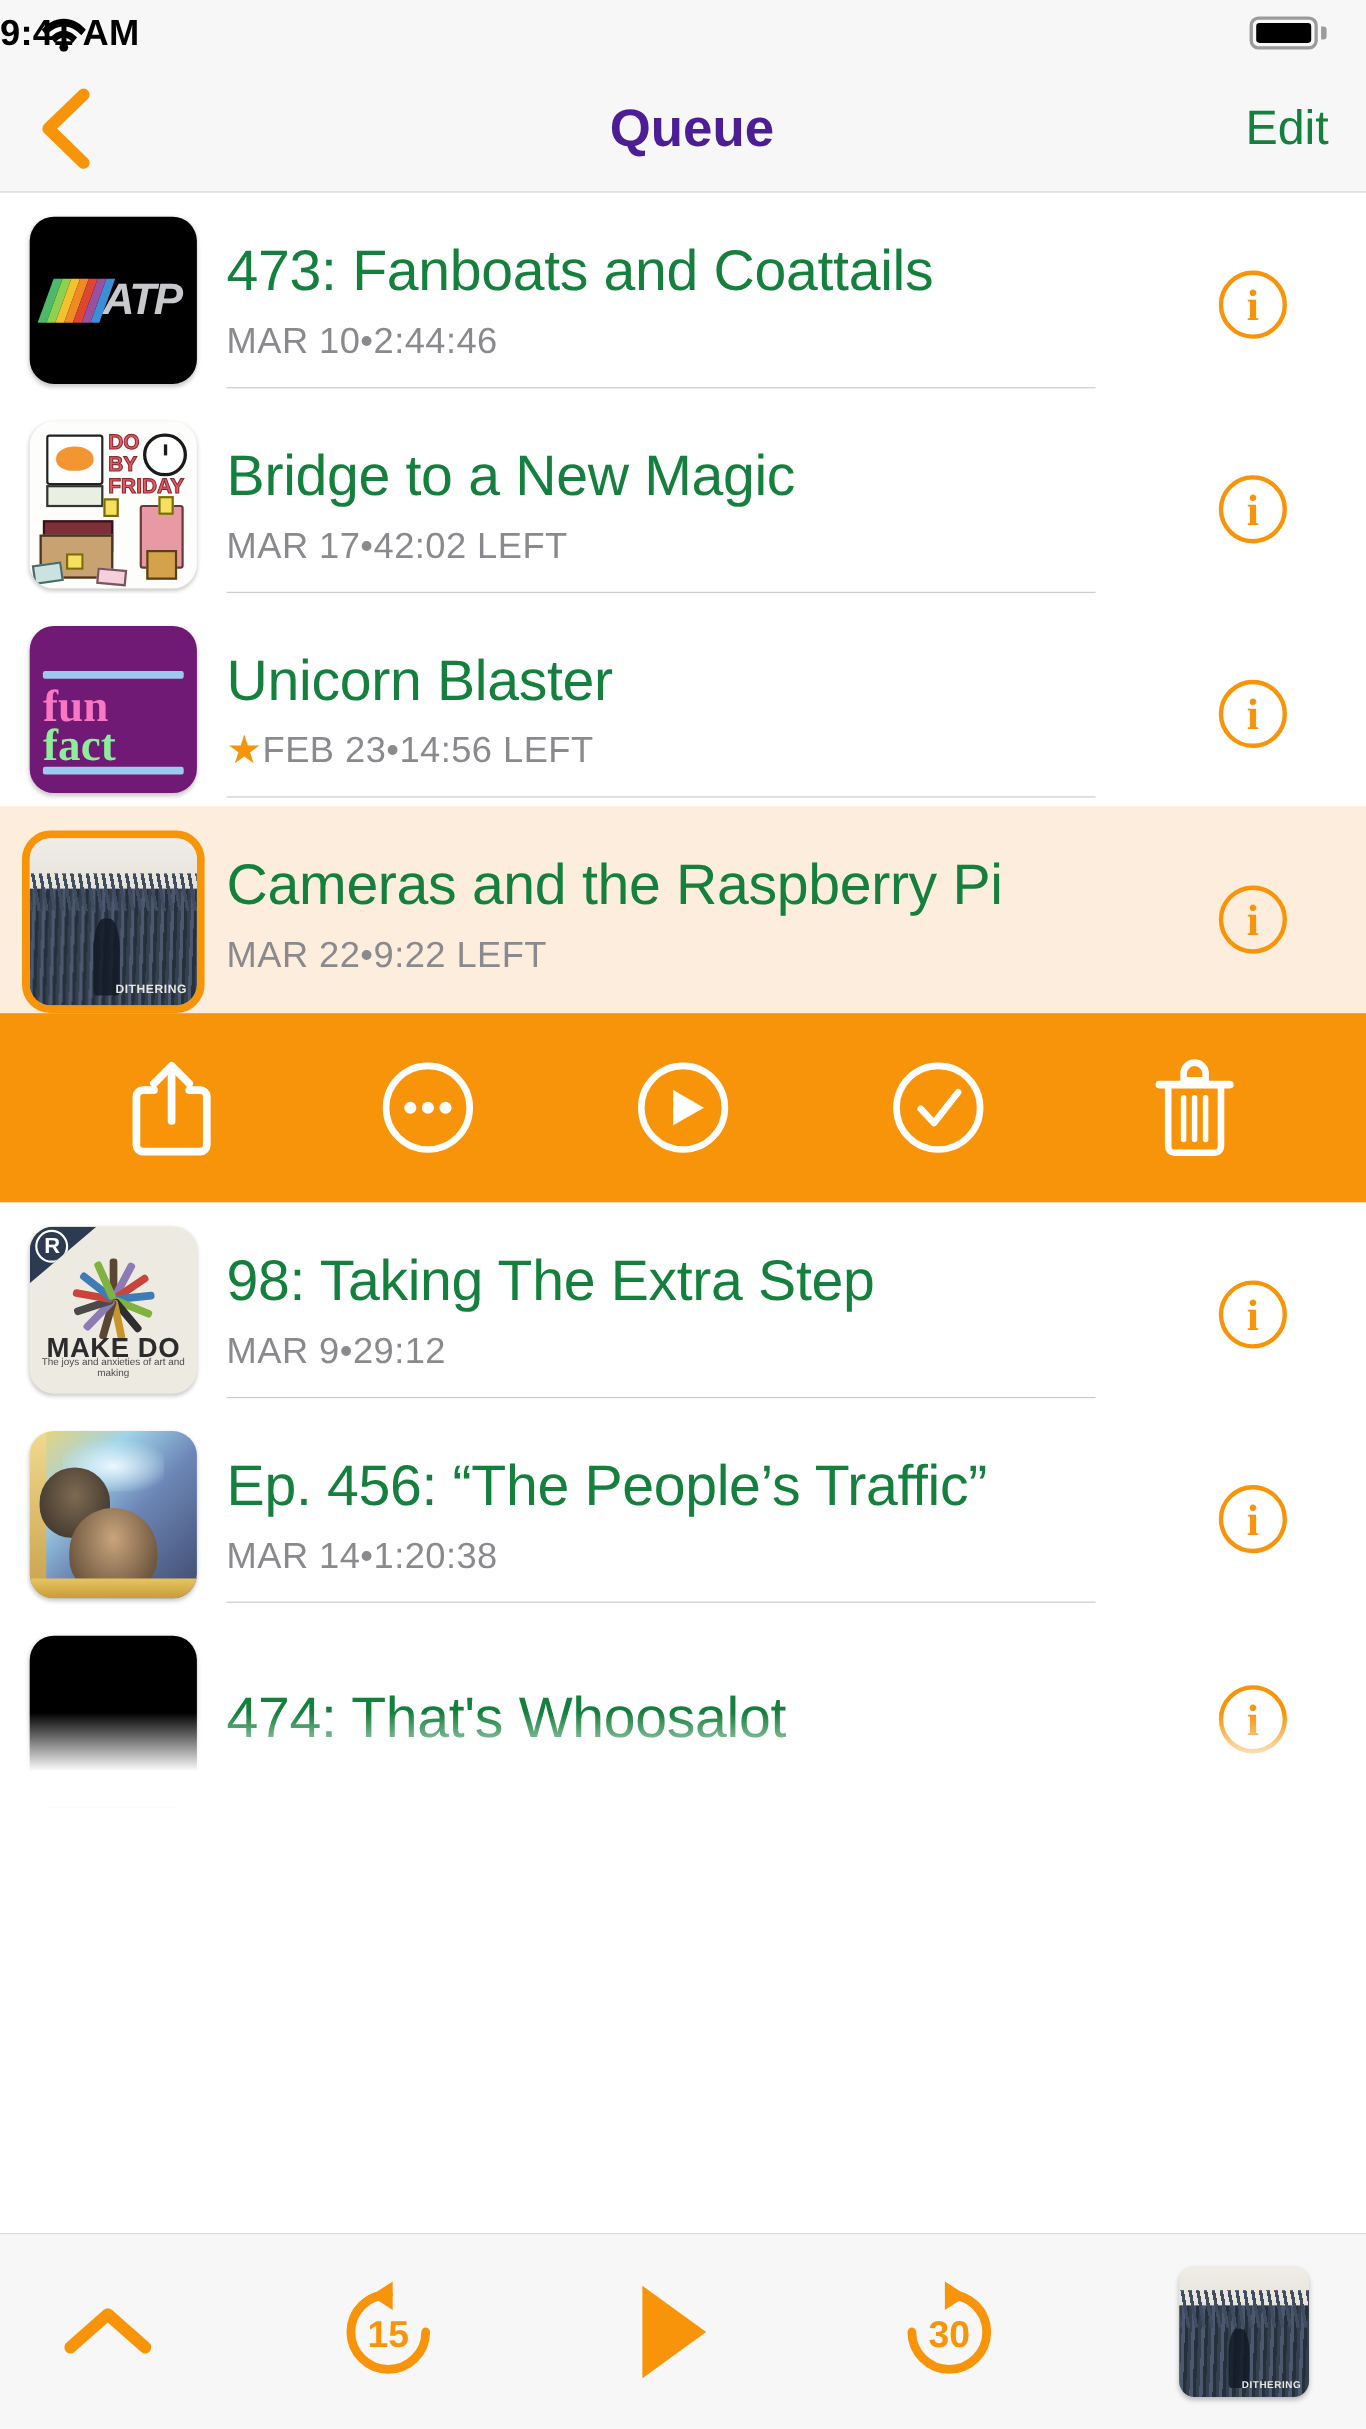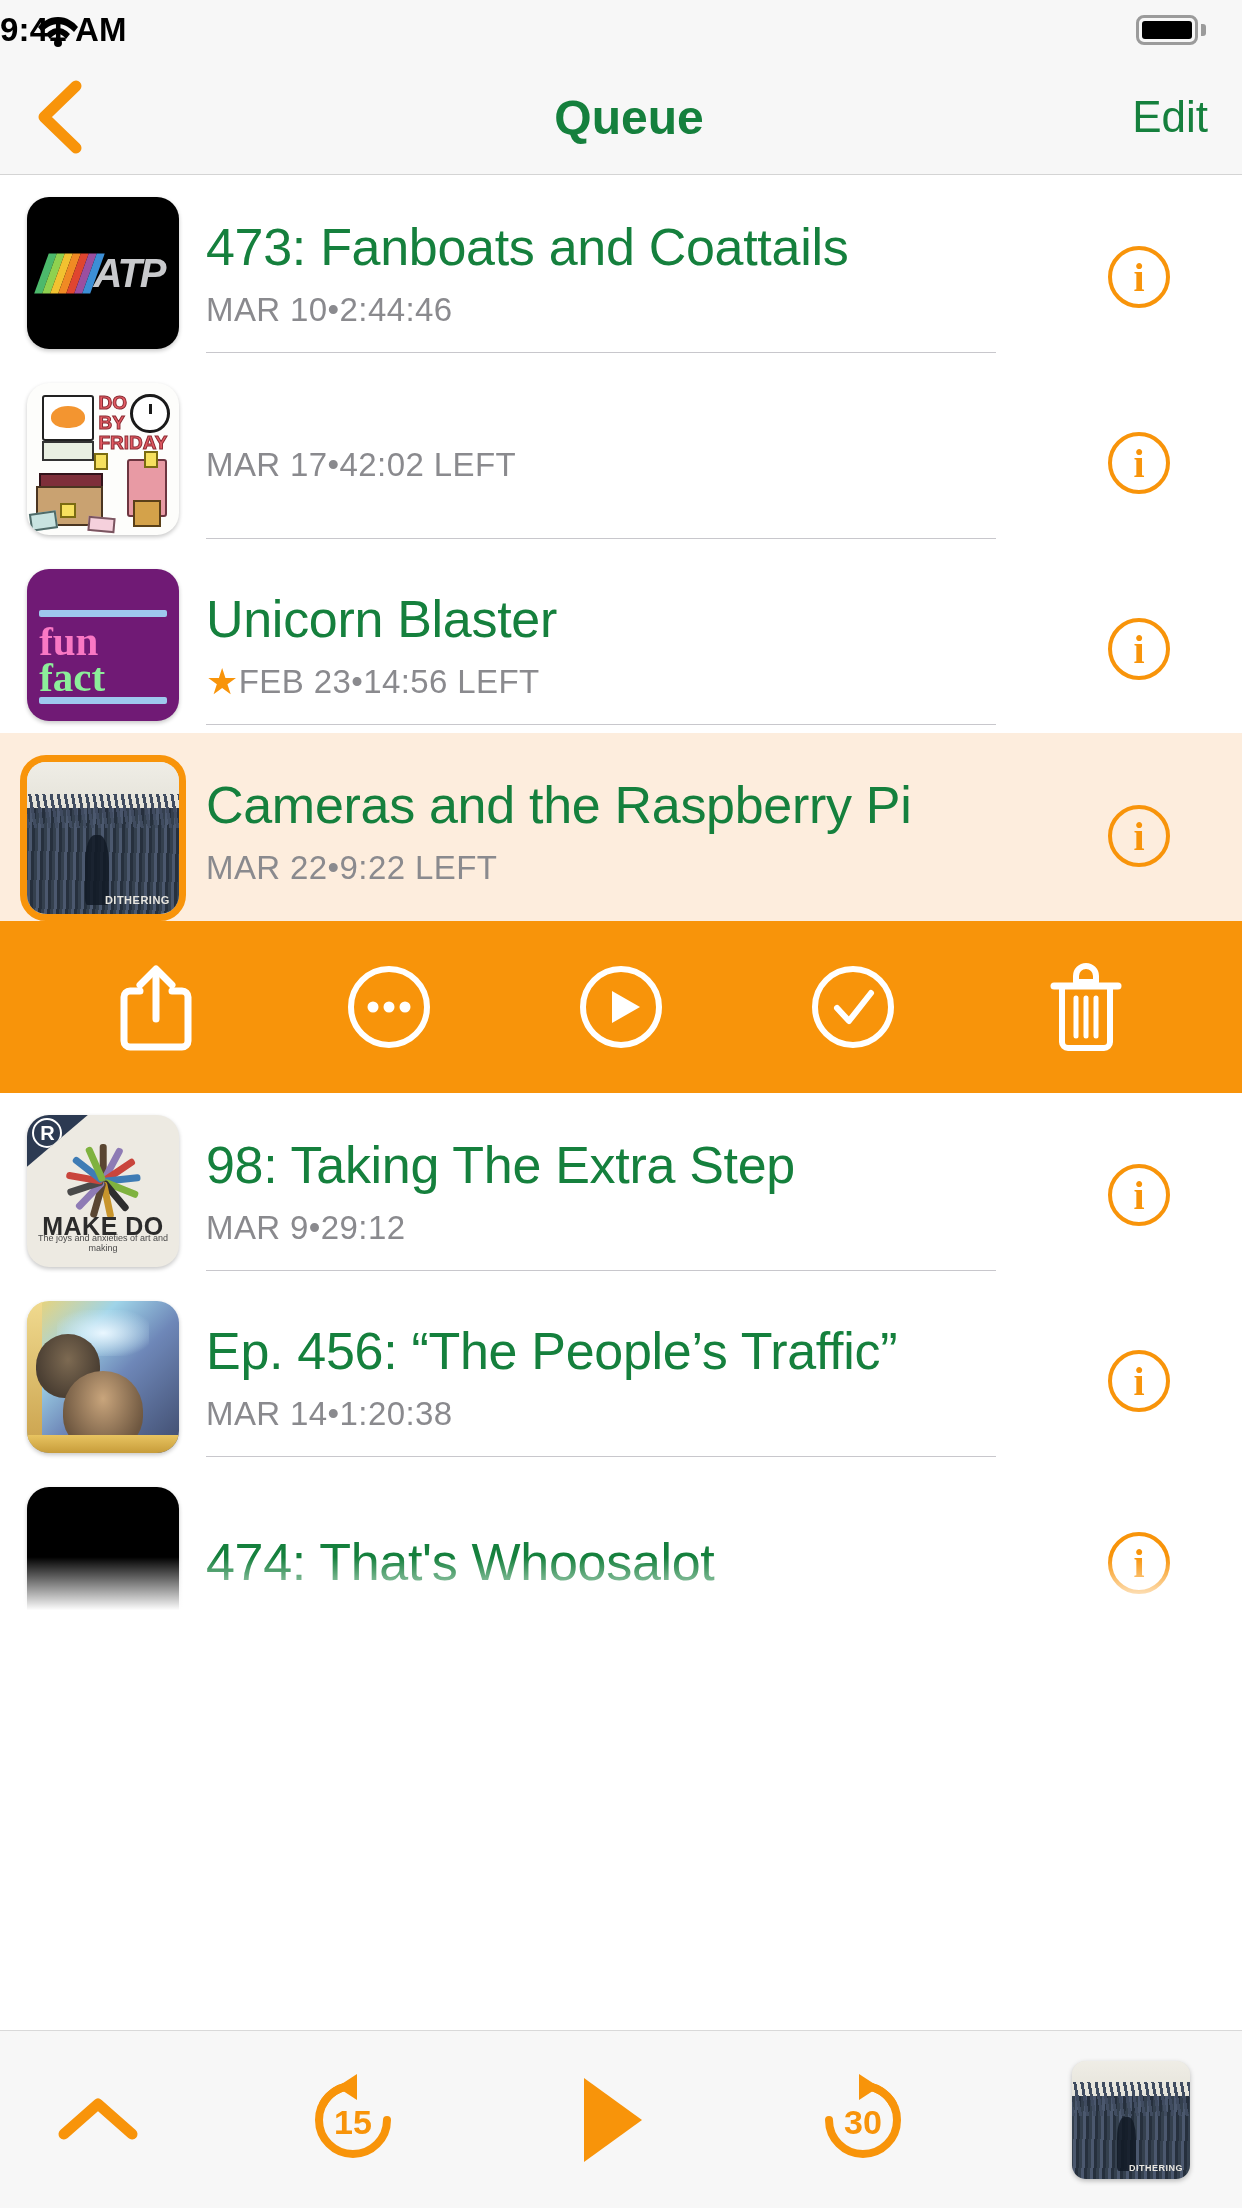--- a/index.html
+++ b/index.html
@@ -32,21 +32,21 @@
 
   
   .nav-bar{
     height:115px; background:#F7F7F7;
     border-bottom:1px solid #D4D4D4;
     display:flex; align-items:center; justify-content:space-between;
     padding:0 34px; position:relative;
   }
   .nav-title{
     position:absolute; left:0; right:0; text-align:center;
-    font-size:48px; font-weight:600; color:#15803d;padding-left:16px;
+    font-size:48px; font-weight:600; color:#4c1d95;padding-left:16px;
   }
   .back-chevron{ width:52px; height:74px; position:relative; z-index:2; cursor:pointer; }
   .nav-edit{
     font-size:44px; color:#15803d; position:relative; z-index:2; cursor:pointer;
   }
 
   
   .list{ background:#fff; }
   .row{
     display:flex; align-items:flex-start;
@@ -369,20 +369,21 @@
           <div class="dbf-bind"></div>
           <div class="dbf-mug"></div>
         <div class="dbf-note1"></div>
           <div class="dbf-note2"></div>
           <div class="dbf-note3"></div>
         <div class="dbf-p1"></div>
           <div class="dbf-p2"></div>
       </div>
     </div>
     <div class="row-body">
+      <div class="row-title">Bridge to a New Magic</div>
       <div class="row-meta">
         <span>MAR 17</span>
         <span>•</span>
         <span>42:02 LEFT</span>
       </div>
       <div class="row-sep"></div>
     </div>
     <div class="info-btn">
       <div class="info-circle">i</div>
     </div>

